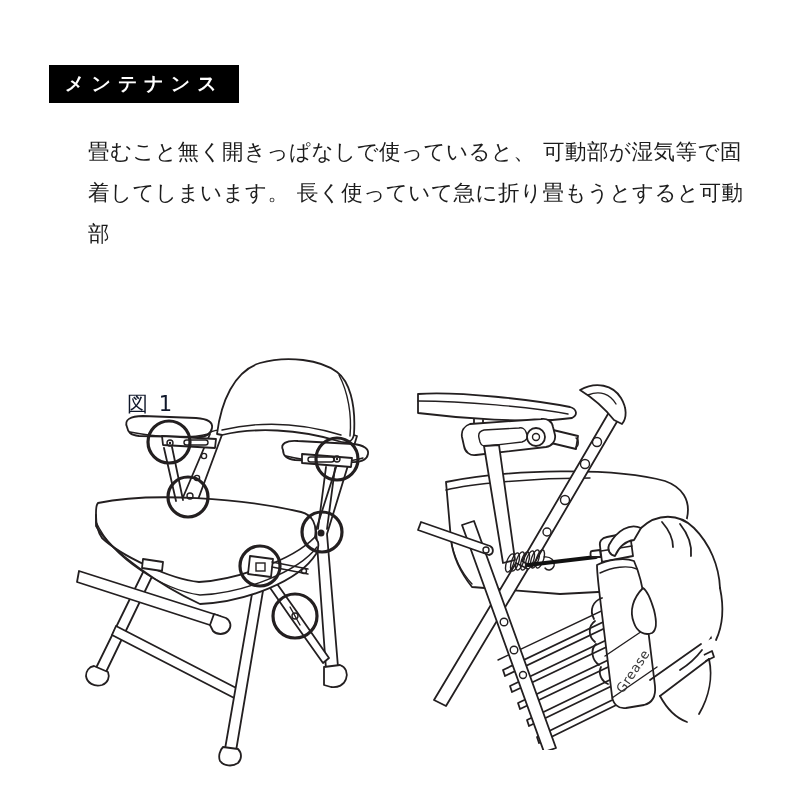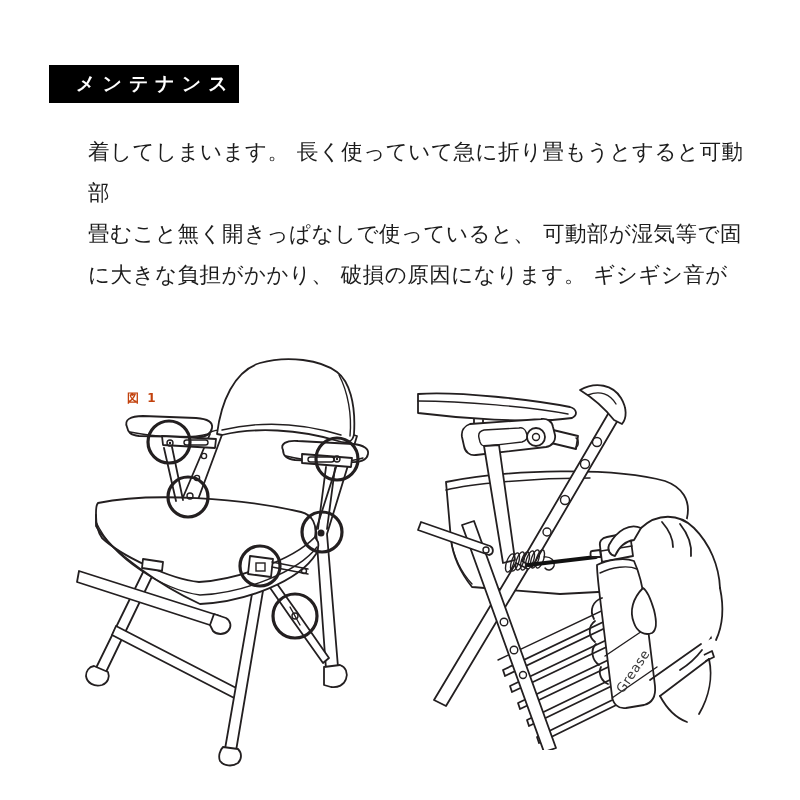--- a/index.html
+++ b/index.html
@@ -4,53 +4,52 @@
 <style>
   html,body{margin:0;padding:0;}
   body{
     width:800px;height:800px;position:relative;background:#ffffff;
     font-family:"DejaVu Sans","Liberation Sans",sans-serif;
     -webkit-font-smoothing:antialiased;overflow:hidden;
   }
   .header{
     position:absolute;left:49px;top:65px;width:190px;height:38px;
     background:#000000;color:#ffffff;display:flex;align-items:center;
-    box-sizing:border-box;padding-left:27px;
+    box-sizing:border-box;padding-left:16px;
     font-size:19px;font-weight:600;letter-spacing:7px;
   }
   .body-text{
     position:absolute;left:88px;top:131px;width:660px;
     font-size:21.5px;line-height:41px;color:#1c1c1c;letter-spacing:0.5px;
   }
   .fig-label{
     position:absolute;left:127px;top:390px;
-    font-size:12px;color:#c2410c;letter-spacing:2px;font-weight:bold;
+    font-size:21px;color:#0f172a;letter-spacing:2px;
   }
   svg{position:absolute;display:block;}
   #fig-left{left:50px;top:355px;}
   #fig-right{left:410px;top:360px;}
   .ink{stroke:#231f20;fill:none;stroke-width:1.8;stroke-linecap:round;stroke-linejoin:round;}
   .inkfill{stroke:#231f20;fill:#ffffff;stroke-width:1.8;stroke-linecap:round;stroke-linejoin:round;}
   .mark{stroke:#231f20;fill:none;stroke-width:3.2;}
   .thin{stroke:#231f20;fill:none;stroke-width:1.4;stroke-linecap:round;}
   .dot{fill:#231f20;stroke:none;}
   .spray{stroke:#111111;stroke-width:4;stroke-linecap:round;}
   .grease-text{font-family:"DejaVu Sans","Liberation Sans",sans-serif;font-size:13px;fill:#3a3a3a;letter-spacing:0.5px;}
 </style>
 </head>
 <body>
 
 <div class="header">
   <span>メンテナンス</span>
 </div>
 
 <div class="body-text">
+  <div>畳むこと無く開きっぱなしで使っていると、 可動部が湿気等で固</div>
   <div>着してしまいます。 長く使っていて急に折り畳もうとすると可動部</div>
-  <div>畳むこと無く開きっぱなしで使っていると、 可動部が湿気等で固</div>
-  <div>に大きな負担がかかり、 破損の原因になります。 ギシギシ音が</div>
 </div>
 
 <span class="fig-label">図 1</span>
 
 <svg id="fig-left" width="350" height="425" viewBox="0 0 350 425">
 
   <path class="inkfill" d="M297 78 L307 81 L277 179 L288 312 L276 314 L266 175 Z"></path>
   <path class="inkfill" d="M274 312 L290 310 C296 312 298 318 296 324 C294 330 288 333 281 332 L274 330 Z"></path>
 
   <path class="inkfill" d="M99 205 L109 207 L56 317 L46 313 Z"></path>

